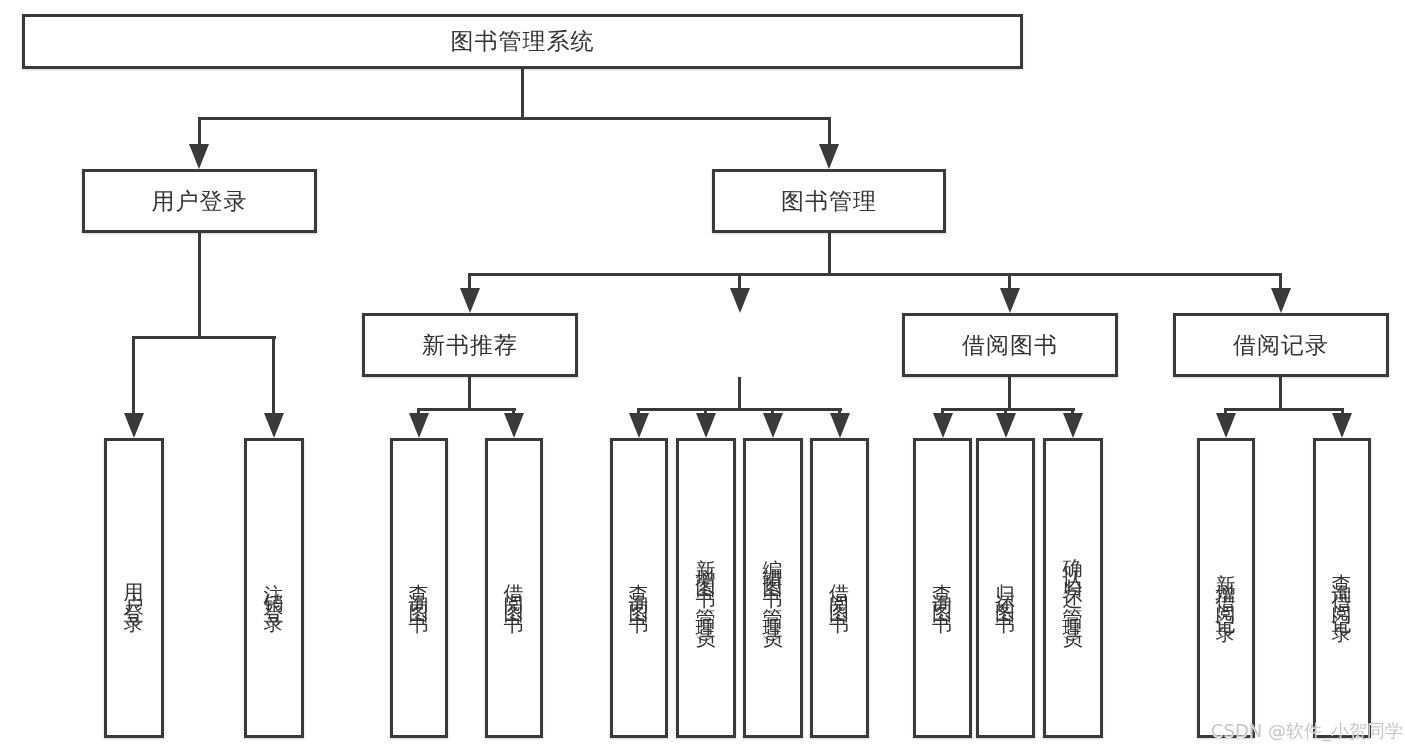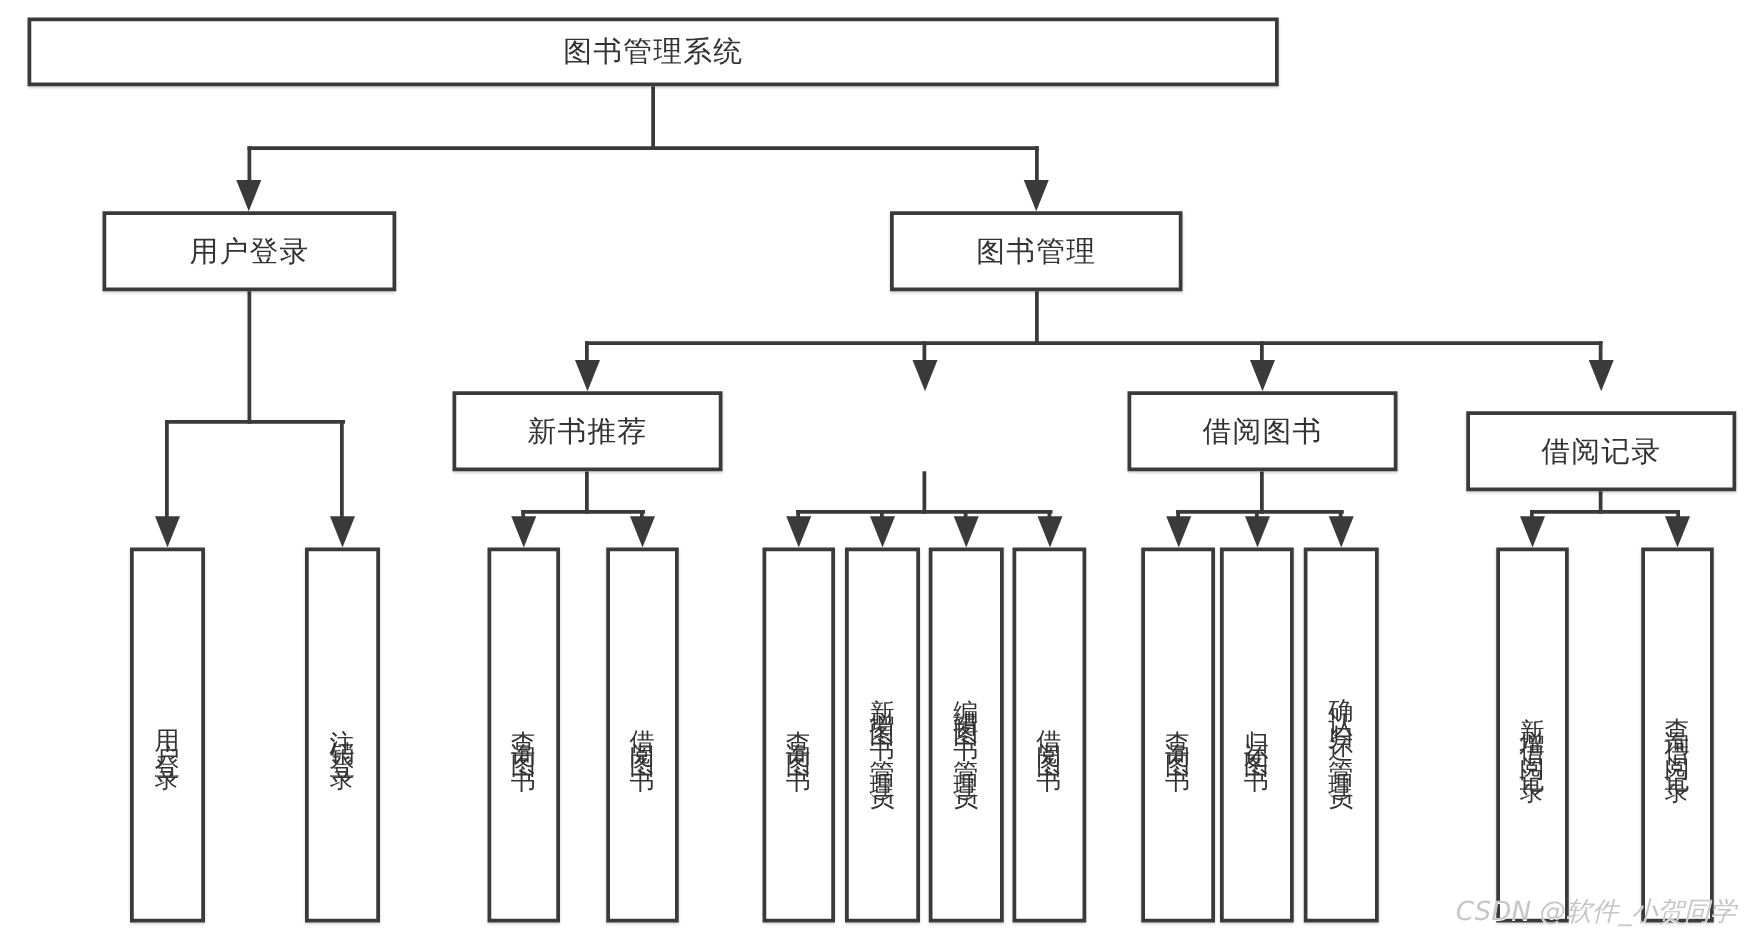--- a/index.html
+++ b/index.html
@@ -48,27 +48,26 @@
   .vline{position:absolute;width:3px;background:var(--line);}
   .hline{position:absolute;height:3px;background:var(--line);}
   .arrow{
     position:absolute;width:0;height:0;
     border-left:10px solid transparent;
     border-right:10px solid transparent;
     border-top:25px solid var(--line);
   }
   .watermark{
     position:absolute;
-    right:16px;bottom:4px;
-    font-size:21px;
+    right:2px;bottom:4px;
+    font-size:18px;
     color:var(--watermark);
     text-shadow:0 1px 0 #ffffff;
     z-index:5;
     white-space:nowrap;
-    font-style:italic;
   }
 </style>
 </head>
 <body>
 
 <div class="stage">
 
   <div class="vline" style="left:521px;top:68px;height:52px;"></div>
   <div class="hline" style="left:198px;top:117px;width:633px;"></div>
   <div class="vline" style="left:198px;top:117px;height:31px;"></div>
@@ -138,21 +137,21 @@
   <div class="box h3" style="left:362px;top:313px;width:216px;height:64px;">
     <span>新书推荐</span>
   </div>
 
   <div class="box h2" style="left:712px;top:169px;width:234px;height:64px;">
     <span>图书管理</span>
   </div>
   <div class="box h3" style="left:902px;top:313px;width:216px;height:64px;">
     <span>借阅图书</span>
   </div>
-  <div class="box h3" style="left:1173px;top:313px;width:216px;height:64px;margin-top:16px;">
+  <div class="box h3" style="left:1173px;top:313px;width:216px;height:64px;">
     <span>借阅记录</span>
   </div>
 
   <div class="leaf" style="left:104px;top:438px;width:60px;height:300px;">
     <span>用户登录</span>
   </div>
   <div class="leaf" style="left:244px;top:438px;width:60px;height:300px;">
     <span>注销登录</span>
   </div>
 

